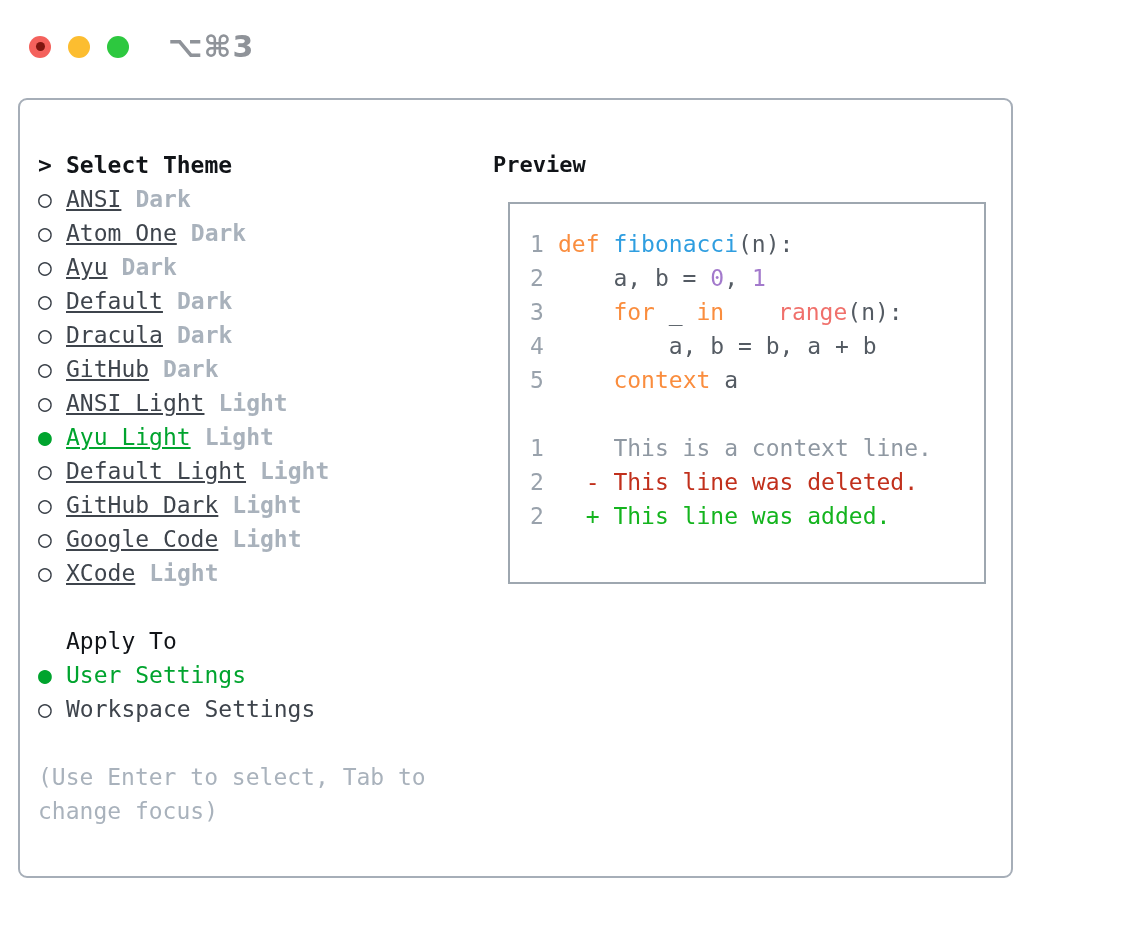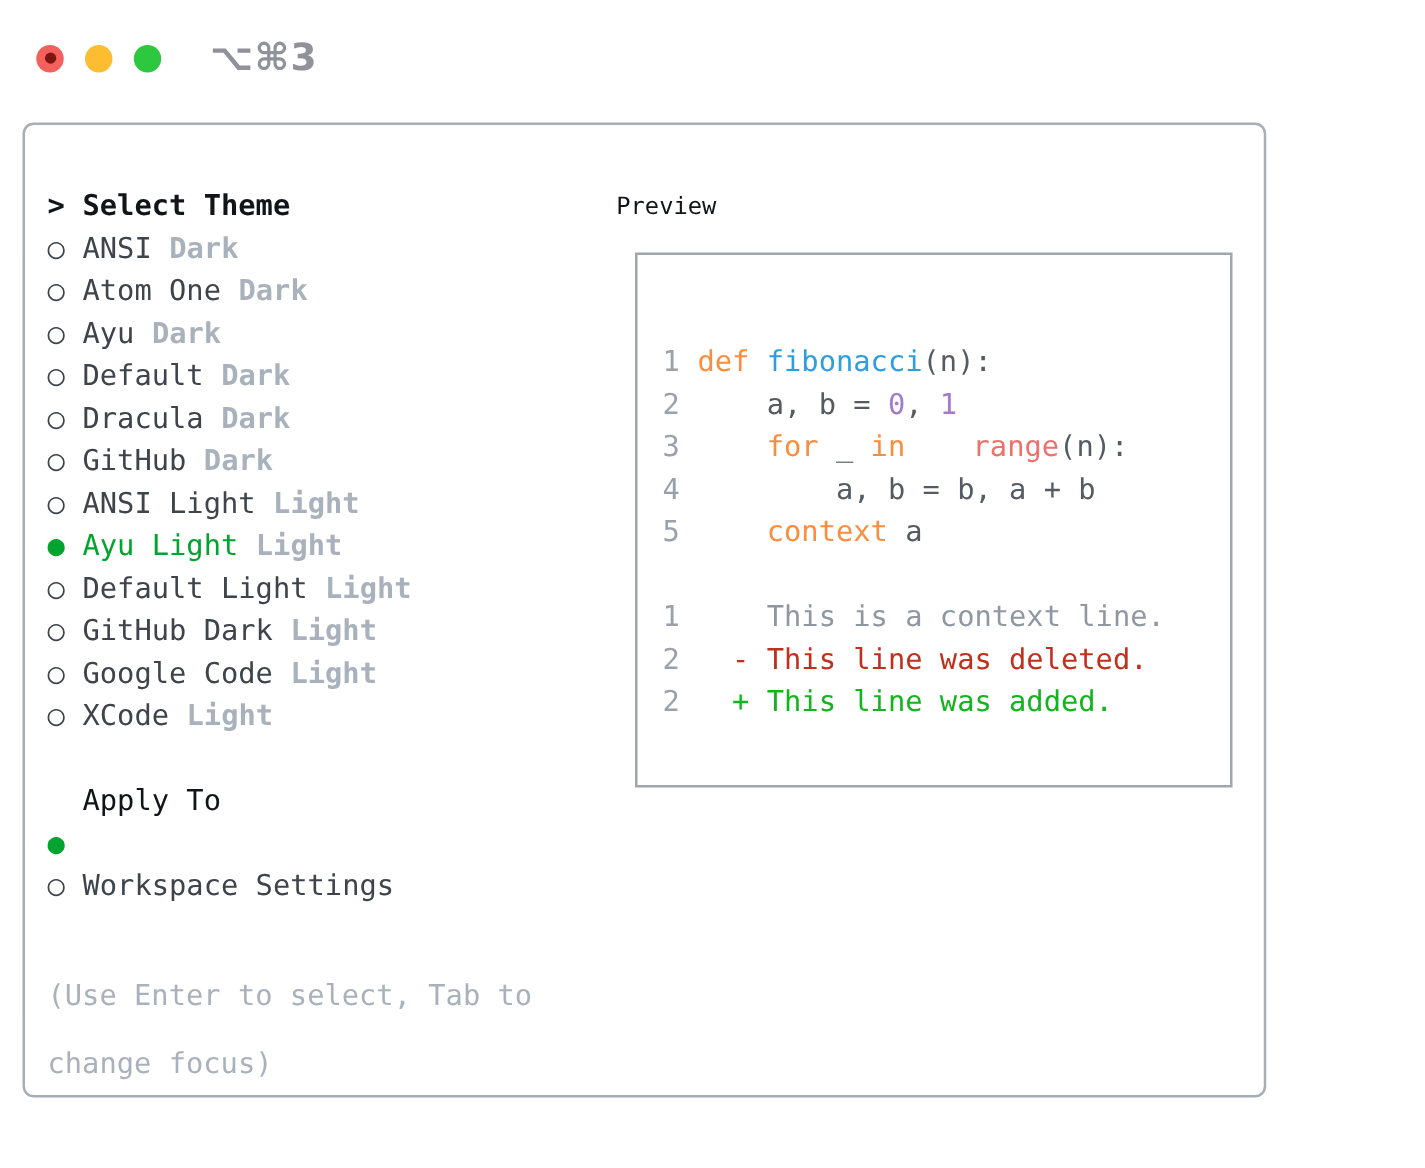--- a/index.html
+++ b/index.html
@@ -47,41 +47,41 @@
     position: absolute; left: 18px; top: 48px;
     font-size: 23px;
     color: var(--text_dark);
   }
   .row { height: 34px; display: flex; align-items: center; white-space: pre; }
   .marker { display: inline-block; width: 28px; flex: 0 0 28px; }
   .caret { font-weight: 700; color: var(--text_black); }
   .header-label { font-weight: 700; color: var(--text_black); }
   .item .marker { color: var(--text_dark); }
   .item.selected .marker { color: var(--green_selected); }
-  .item .name { color: var(--text_dark); }
+  .item .name { color: var(--text_dark); text-decoration: underline; }
   .item.selected .name { color: var(--green_selected); }
   .item .variant { color: var(--text_muted); margin-left: 14px; font-weight: bold; }
   .apply-header .label { color: var(--text_black); }
   .option .label { color: var(--text_dark); }
   .option.selected .marker { color: var(--green_selected); }
   .option.selected .label { color: var(--green_selected); }
-  .help-line { color: var(--text_muted); margin-top: 20px; }
+  .help-line { color: var(--text_muted); }
 
   
   .right-col { position: absolute; left: 473px; top: 48px; }
   .preview-header {
     height: 34px; line-height: 34px;
-    font-size: 19px; font-weight: 400;
+    font-size: 22px; font-weight: 700;
     color: var(--text_black);
   }
   .preview-box {
     margin-top: 20px; margin-left: 15px;
     width: 454px; height: 355px;
     border: 2px solid var(--preview_border);
-    padding: 69px 0 0 20px;
+    padding: 23px 0 0 20px;
     background: #ffffff;
   }
   .code-row { height: 34px; line-height: 34px; font-size: 23px; white-space: pre; }
   .ln { display: inline-block; width: 28px; color: var(--line_num); }
   .code-default { color: var(--code_default); }
   .kw      { color: var(--kw); }
   .fn      { color: var(--fn); }
   .numlit  { color: var(--numlit); }
   .special { color: var(--special); margin-left: 40px; }
   .ctx     { color: var(--ctx); }
@@ -120,21 +120,21 @@
         <div class="row item"><span class="marker">○</span><span class="name">GitHub Dark</span><span class="variant">Light</span></div>
         <div class="row item"><span class="marker">○</span><span class="name">Google Code</span><span class="variant">Light</span></div>
         <div class="row item"><span class="marker">○</span><span class="name">XCode</span><span class="variant">Light</span></div>
       </div>
     <div class="row"></div>
     <div class="row apply-header">
       <span class="marker"></span>
       <span class="label">Apply To</span>
     </div>
     <div id="apply-items">
-        <div class="row option selected"><span class="marker">●</span></div>
+        <div class="row option selected"><span class="marker">●</span><span class="label">User Settings</span></div>
         <div class="row option"><span class="marker">○</span><span class="label">Workspace Settings</span></div>
       </div>
     <div class="row"></div>
     <div class="row help-line">(Use Enter to select, Tab to</div>
     <div class="row help-line">change focus)</div>
   </div>
 
   <div class="right-col">
     <div class="preview-header">Preview</div>
     <div class="preview-box">

